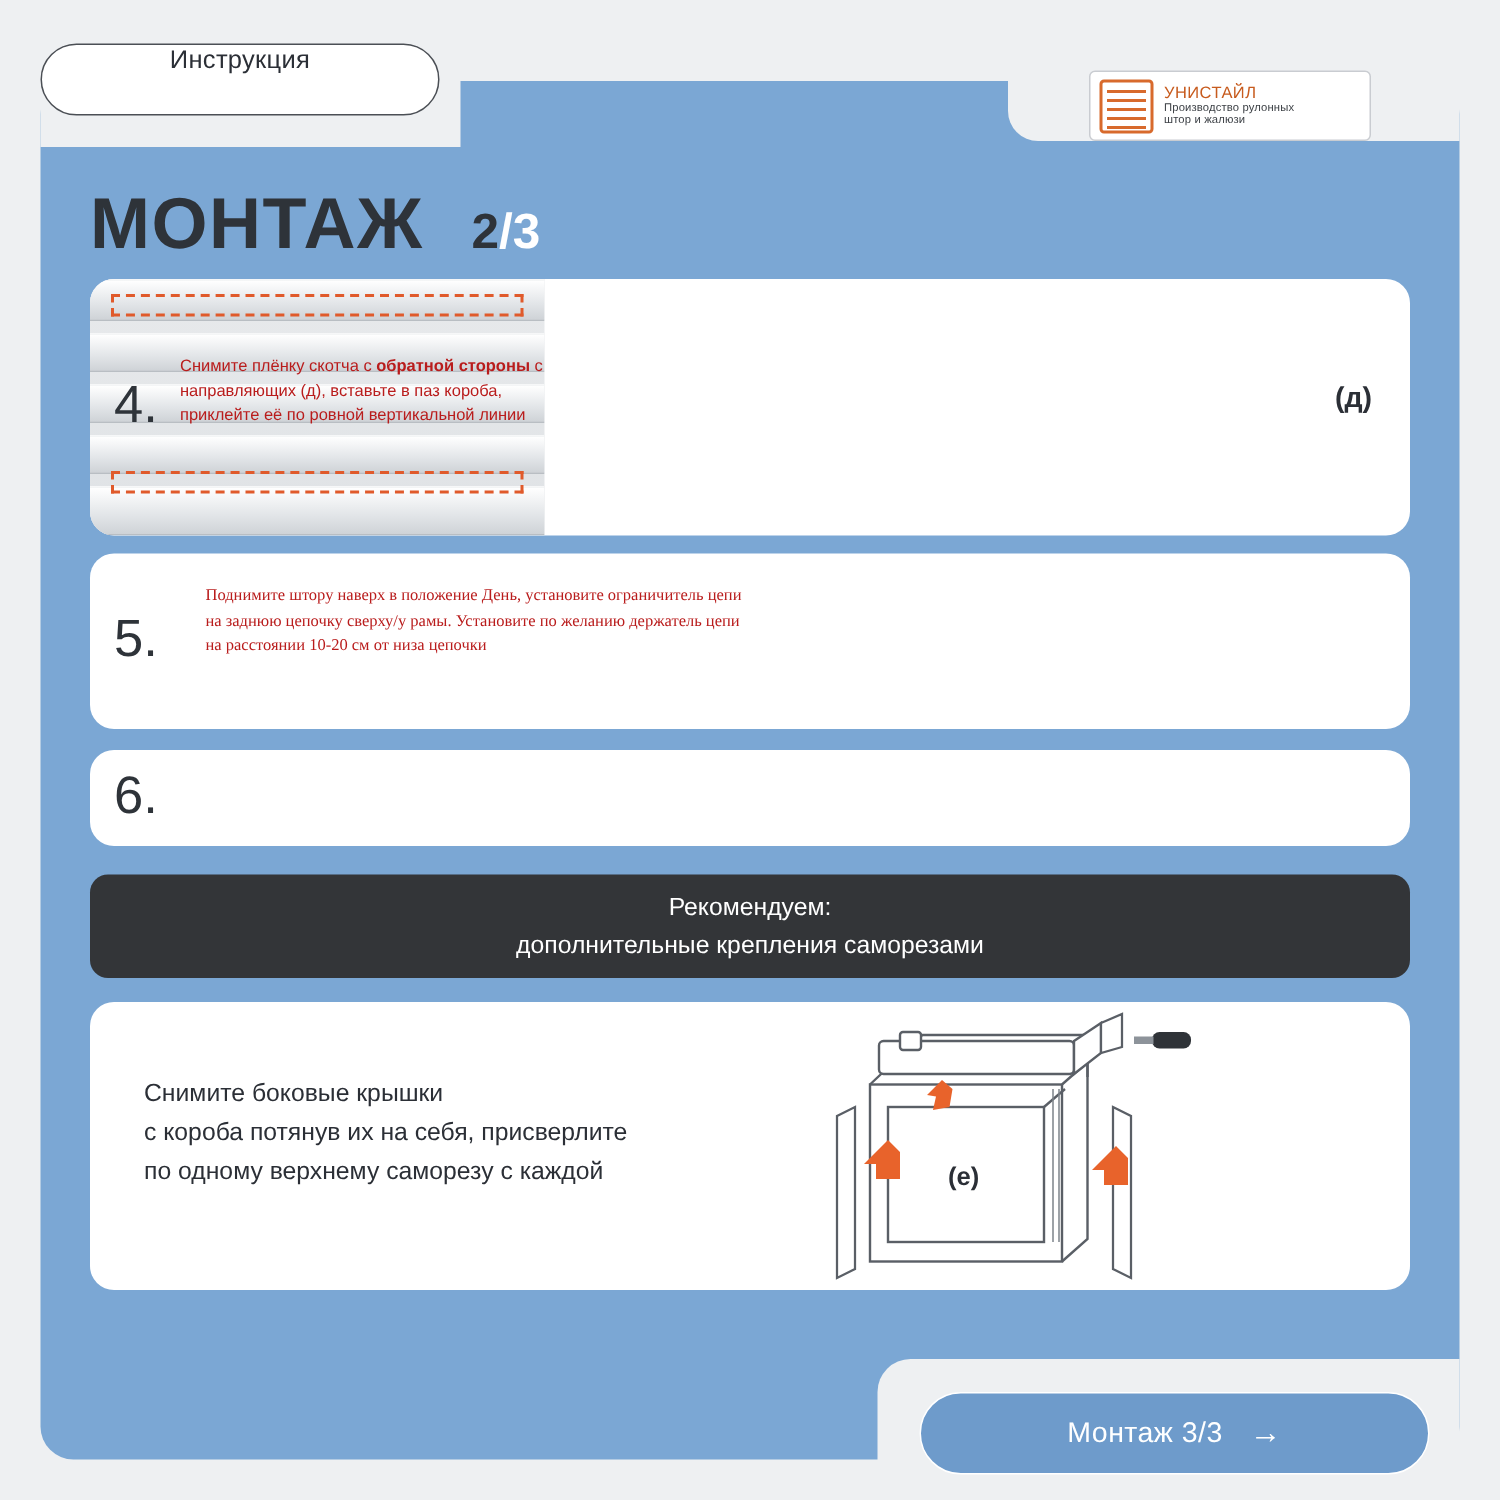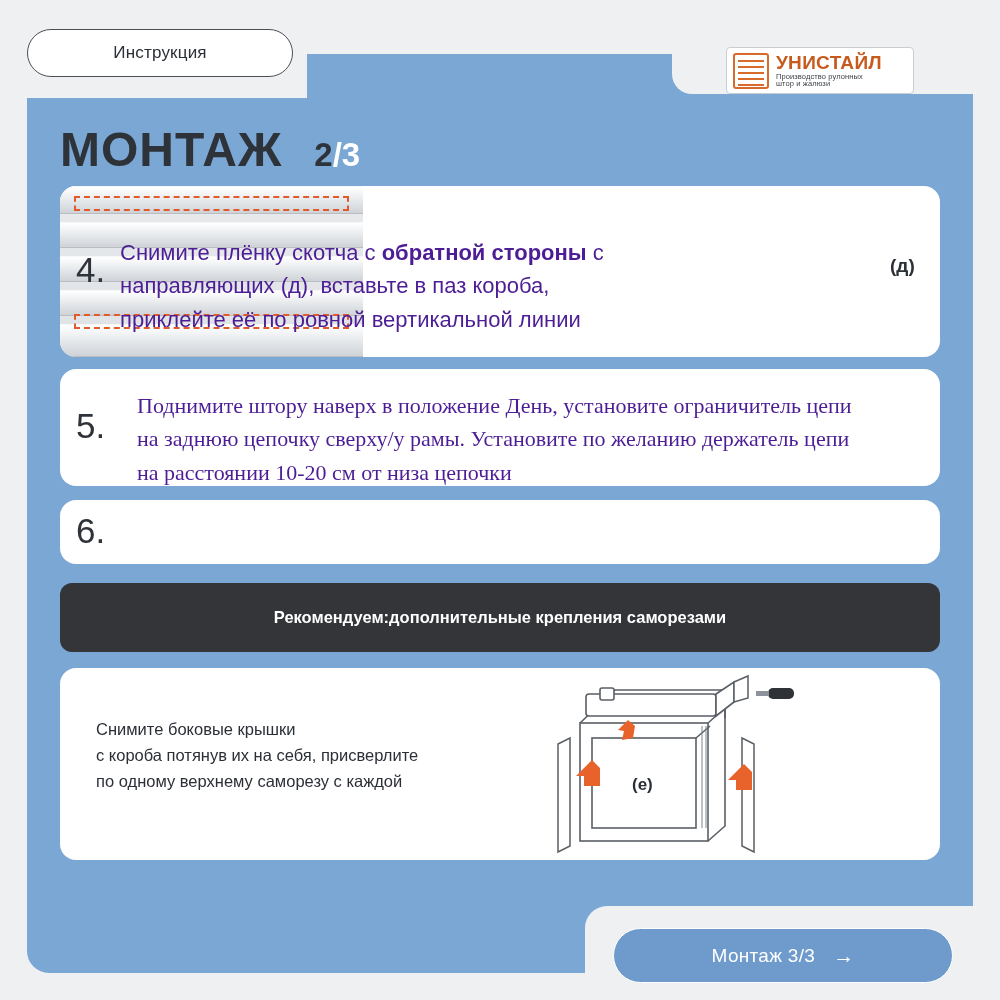--- a/index.html
+++ b/index.html
@@ -17,21 +17,21 @@
   }
 
   
   .tab {
     position: absolute;
     left: 27px; top: 29px;
     width: 266px; height: 48px;
     background: #ffffff;
     border: 1.5px solid #4b4f55;
     border-radius: 24px;
-    display: flex; align-items: center; justify-content: center;
+    display: flex; align-items: flex-start; justify-content: center;
     font-size: 17px;
     color: #2b2f36;
     letter-spacing: .2px;
     z-index: 6;
   }
 
   
   .panel {
     position: absolute;
     left: 27px; top: 54px;
@@ -84,21 +84,21 @@
     position: relative;
     background: #fff;
     flex: 0 0 auto;
   }
   .logo-mark i {
     position: absolute; left: 3px; right: 3px; height: 2px;
     background: #d86a2c; display: block;
   }
   .logo-text { line-height: 1.05; }
   .logo-title {
-    font-size: 19px; font-weight: bold; color: #c75b1e;
+    font-size: 11px; font-weight: normal; color: #c75b1e;
     letter-spacing: .3px;
   }
   .logo-sub {
     font-size: 7.5px; color: #3d4146; font-weight: normal;
     letter-spacing: .1px;
   }
 
   
   .head {
     position: absolute; left: 60px; top: 122px;
@@ -118,21 +118,21 @@
   .card {
     position: absolute;
     background: #ffffff;
     border-radius: 16px;
   }
   .num {
     font-size: 35px; color: #2e3339; font-weight: 400;
     line-height: 1;
   }
   .card-text {
-    font-size: 22px; color: #4c1d95; line-height: 1.52;
+    font-size: 11px; color: #b91c1c; line-height: 1.52;
   }
   .card-text b { font-weight: bold; }
 
   
   #card4 { left: 60px; top: 186px; width: 880px; height: 171px; overflow: hidden; }
   .c4-text { position: absolute; left: 120px; top: 236px; width: 500px; }
 
   .c4-img {
     position: absolute; left: 637px; top: 186px;
     width: 303px; height: 171px;
@@ -163,23 +163,23 @@
   #card6 { left: 60px; top: 500px; width: 880px; height: 64px; }
   .c6-text { position: absolute; left: 126px; top: 521px; width: 780px; }
 
   
   #banner {
     position: absolute; left: 60px; top: 583px;
     width: 880px; height: 69px;
     background: #333538;
     border-radius: 12px;
     color: #fff;
-    display: flex; flex-direction: row;
+    display: flex; flex-direction: column;
     align-items: center; justify-content: center;
-    font-size: 16.5px; line-height: 1.5; font-weight: bold;
+    font-size: 16.5px; line-height: 1.5;
   }
 
   
   #card7 { left: 60px; top: 668px; width: 880px; height: 192px; overflow: hidden; }
   .c7-text {
     position: absolute; left: 96px; top: 716px; width: 430px;
     font-size: 16.5px; color: #2b2f36; line-height: 1.58;
   }
   .c7-img { position: absolute; left: 520px; top: 668px; width: 300px; height: 192px; }
 

